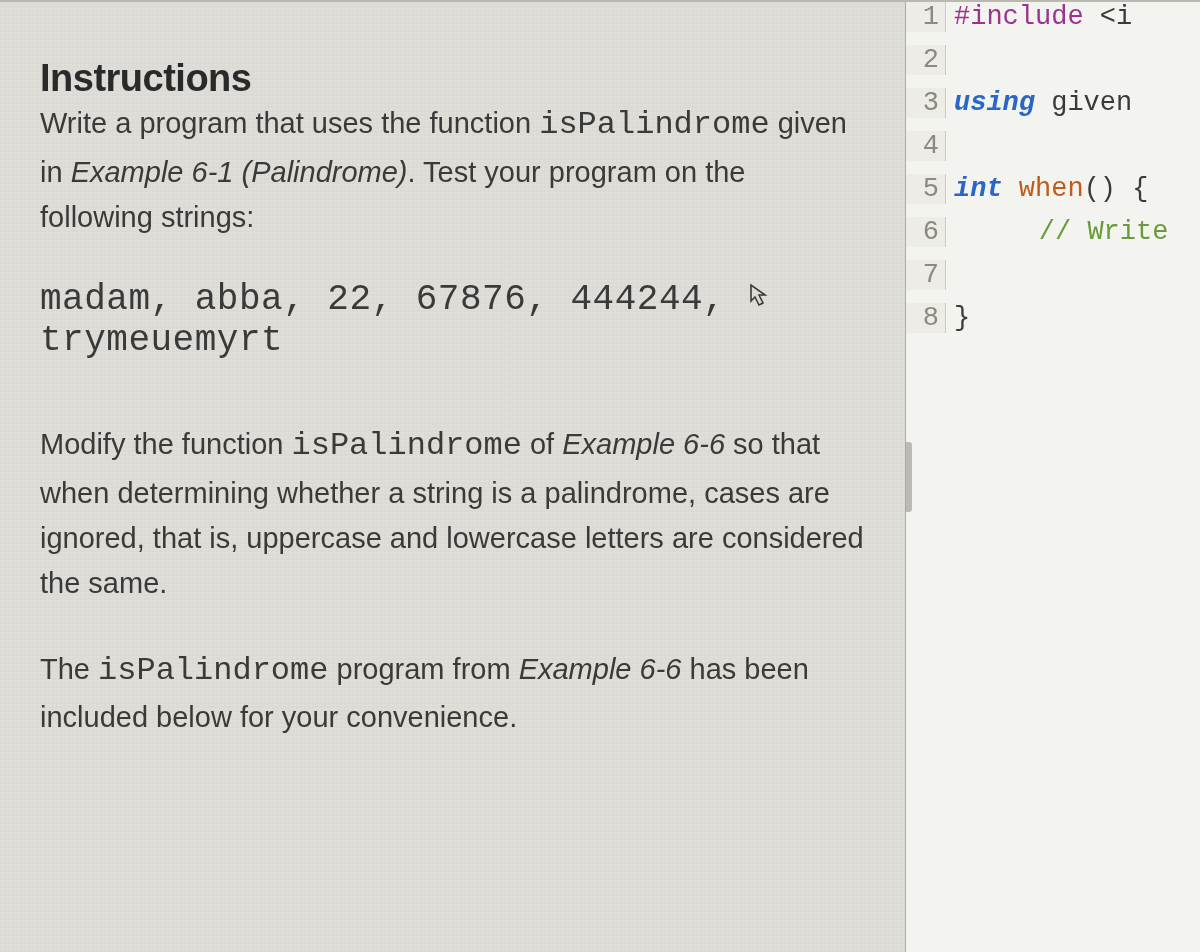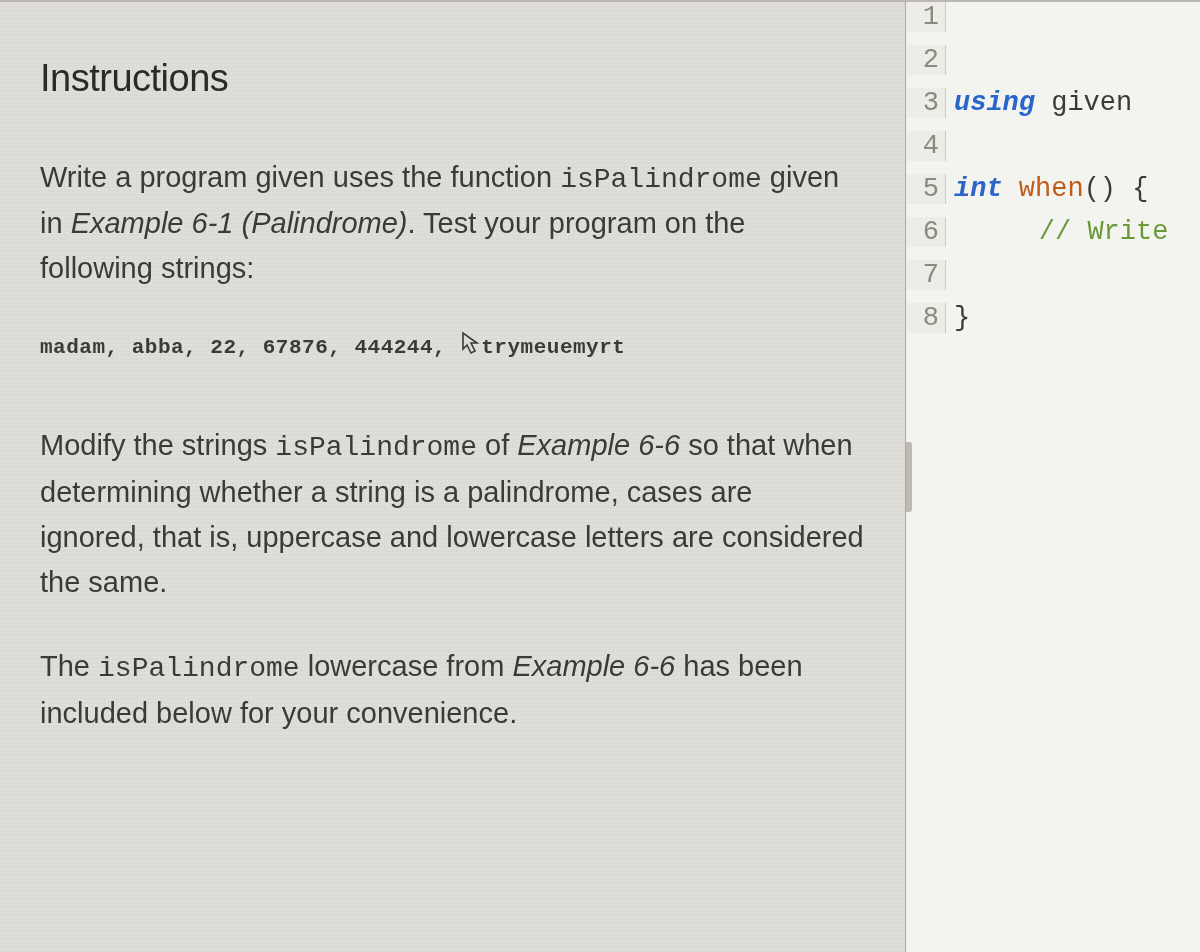--- a/index.html
+++ b/index.html
@@ -34,44 +34,42 @@
       rgba(0,0,0,0.008) 0px,
       rgba(0,0,0,0.008) 2px,
       transparent 2px,
       transparent 4px
     );
     pointer-events: none;
   }
   .instructions-panel > * { position: relative; }
   h2.title {
     font-size: 38px;
-    font-weight: 400;
+    font-weight: 700;
     color: #2a2a2a;
-    margin-bottom: 55px;
     letter-spacing: -0.5px;
   }
   p.body {
     font-size: 29px;
     line-height: 1.55;
     color: #3a3a3a;
     margin-bottom: 40px;
   }
   p.body .mono {
     font-family: "Courier New", monospace;
     color: #3a3a3a;
-    font-size: 28px;
+    font-size: 32px;
   }
   p.body em { font-style: italic; }
   .test-strings {
     font-family: "Courier New", monospace;
-    font-size: 21px;
+    font-size: 36px;
     color: #3a3a3a;
     margin: 35px 0 60px 0;
     letter-spacing: 0.5px;
-    font-weight: bold;
   }
   .cursor-icon {
     display: inline-block;
     vertical-align: middle;
     margin: 0 -2px 0 2px;
   }
   .code-panel {
     flex: 1;
     height: 100%;
     background: #f3f3ef;
@@ -124,43 +122,44 @@
     transform: translateY(-50%);
   }
 </style>
 </head>
 <body>
 
 <div class="instructions-panel">
   <h2 class="title">Instructions</h2>
 
   <p class="body">
-    <span>Write a program given uses the function </span><span class="mono">isPalindrome</span><span> given in </span><em>Example 6-1 (Palindrome)</em><span>. Test your program on the following strings:</span>
+    <span>Write a program that uses the function </span><span class="mono">isPalindrome</span><span> given in </span><em>Example 6-1 (Palindrome)</em><span>. Test your program on the following strings:</span>
   </p>
 
   <div class="test-strings">
     <span>madam, abba, 22, 67876, 444244, </span><span class="cursor-icon"><svg width="22" height="26" viewBox="0 0 22 26">
           <path d="M2 2 L2 18 L6 14 L10 22 L14 20 L10 12 L16 12 Z" fill="none" stroke="#3a3a3a" stroke-width="1.6"></path>
         </svg></span><span>trymeuemyrt</span>
   </div>
 
   <p class="body">
-    <span>Modify the strings </span><span class="mono">isPalindrome</span><span> of </span><em>Example 6-6</em><span> so that when determining whether a string is a palindrome, cases are ignored, that is, uppercase and lowercase letters are considered the same.</span>
+    <span>Modify the function </span><span class="mono">isPalindrome</span><span> of </span><em>Example 6-6</em><span> so that when determining whether a string is a palindrome, cases are ignored, that is, uppercase and lowercase letters are considered the same.</span>
   </p>
 
   <p class="body">
-    <span>The </span><span class="mono">isPalindrome</span><span> lowercase from </span><em>Example 6-6</em><span> has been included below for your convenience.</span>
+    <span>The </span><span class="mono">isPalindrome</span><span> program from </span><em>Example 6-6</em><span> has been included below for your convenience.</span>
   </p>
 </div>
 
 <div class="code-panel">
   <div class="drag-handle"></div>
   <div class="code-lines">
     <div class="line">
       <div class="gutter">1</div>
+      <div class="code"><span class="tok-pre">#include</span><span class="tok-punc"> &lt;i</span></div>
     </div>
     <div class="line">
       <div class="gutter">2</div>
       <div class="code"></div>
     </div>
     <div class="line">
       <div class="gutter">3</div>
       <div class="code"><span class="tok-kw">using</span><span> given</span></div>
     </div>
     <div class="line">

